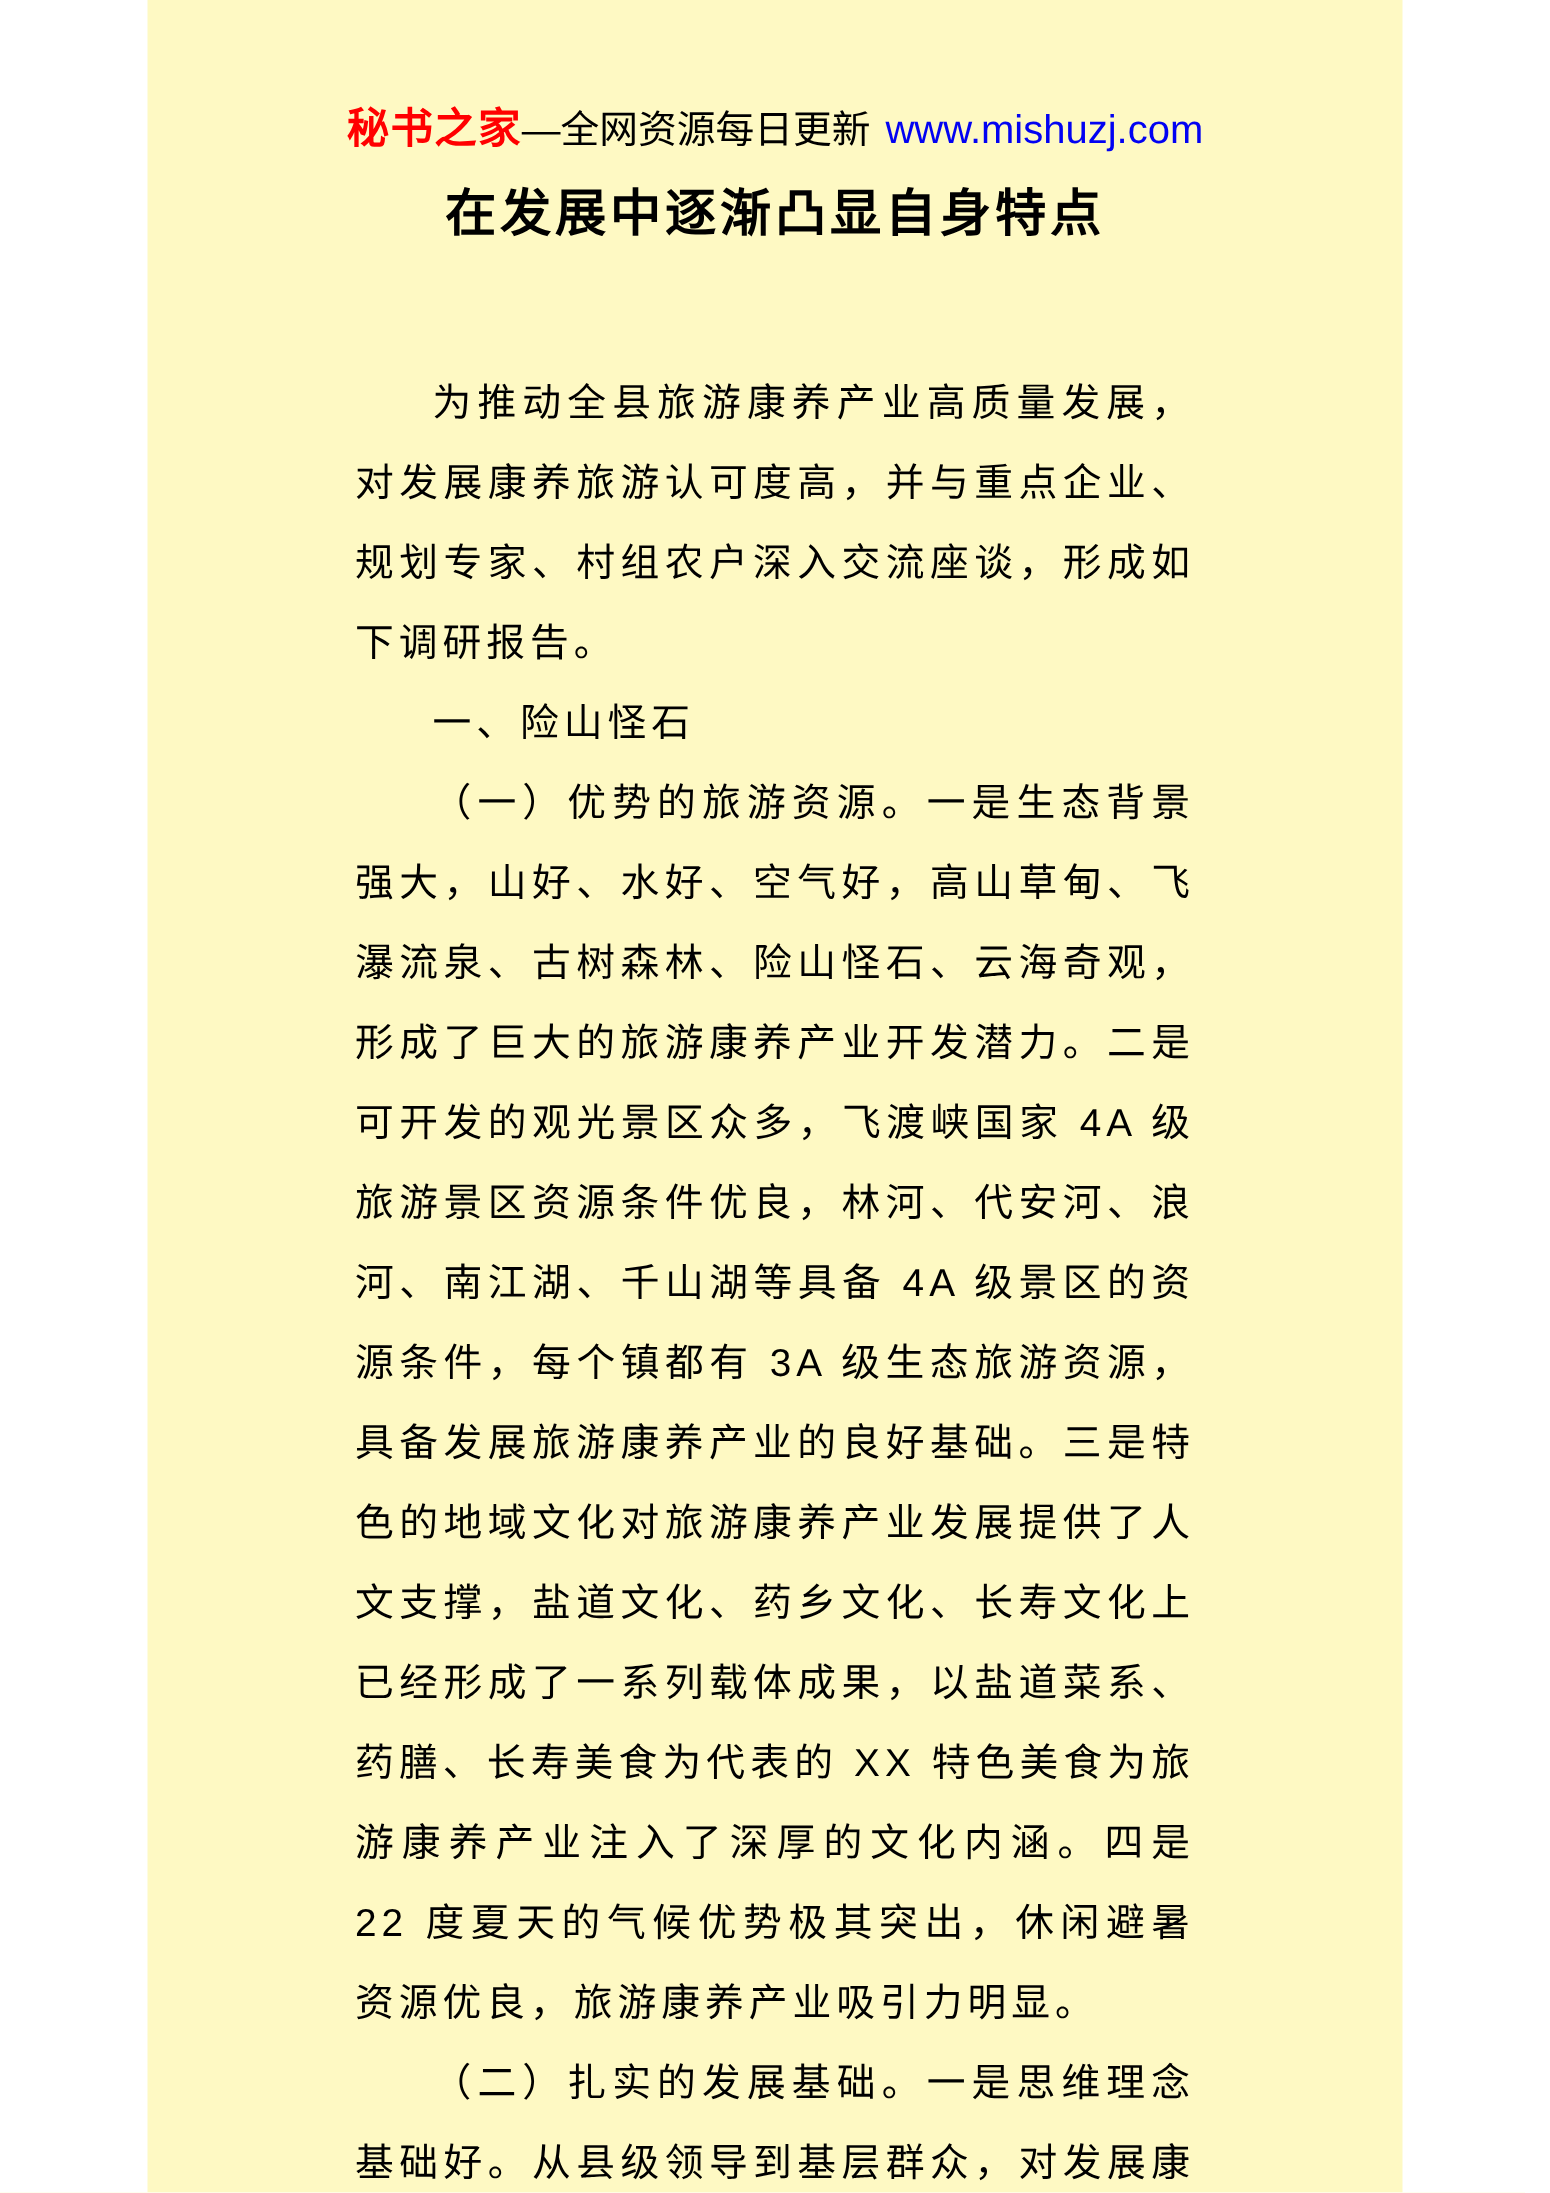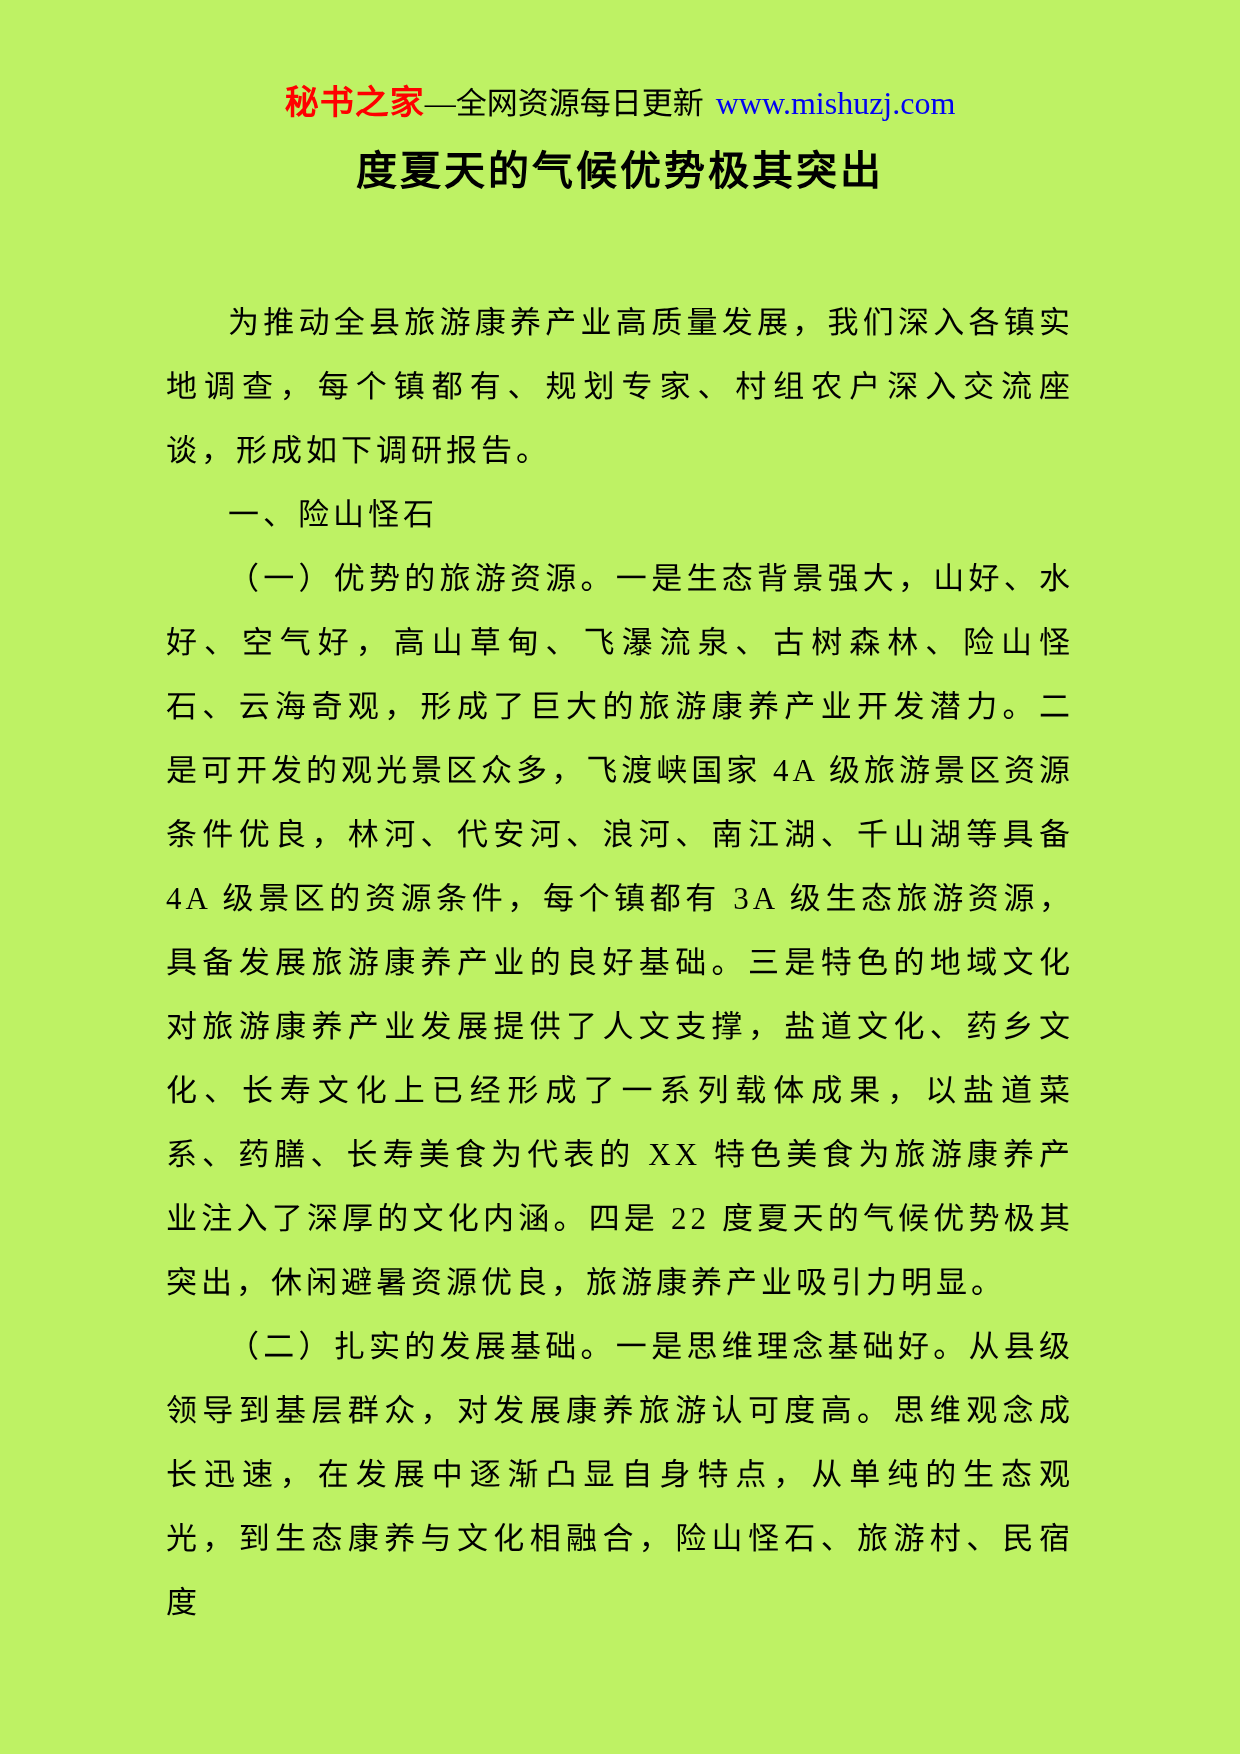--- a/index.html
+++ b/index.html
@@ -2,26 +2,26 @@
 <html lang="zh-CN"><head>
 <meta charset="utf-8">
 <style>
   html, body {
     margin: 0;
     padding: 0;
     background: #ffffff;
   }
   .page {
     position: relative;
-    width: 1240px;
+    width: 1004px;
     height: 1754px;
     margin: 0 auto;
-    background: #bef264;
+    background: #fef9c3;
     overflow: hidden;
-    font-family: Liberation Serif, serif;
+    font-family: Liberation Sans, sans-serif;
     color: #000000;
   }
   .doc-header {
     padding-top: 86px;
     text-align: center;
     font-size: 31px;
     line-height: 34px;
     white-space: nowrap;
   }
   .doc-header .brand {
@@ -64,22 +64,22 @@
 </style>
 </head>
 <body>
 
 <div class="page">
 
   <div class="doc-header">
     <span class="brand">秘书之家</span><span class="tagline">—全网资源每日更新</span><span class="site-url">www.mishuzj.com</span>
   </div>
 
-  <div class="doc-title">度夏天的气候优势极其突出</div>
+  <div class="doc-title">在发展中逐渐凸显自身特点</div>
 
   <div class="content">
-    <p>为推动全县旅游康养产业高质量发展，我们深入各镇实地调查，每个镇都有、规划专家、村组农户深入交流座谈，形成如下调研报告。</p>
+    <p>为推动全县旅游康养产业高质量发展，对发展康养旅游认可度高，并与重点企业、规划专家、村组农户深入交流座谈，形成如下调研报告。</p>
     <p>一、险山怪石</p>
     <p>（一）优势的旅游资源。一是生态背景强大，山好、水好、空气好，高山草甸、飞瀑流泉、古树森林、险山怪石、云海奇观，形成了巨大的旅游康养产业开发潜力。二是可开发的观光景区众多，飞渡峡国家 4A 级旅游景区资源条件优良，林河、代安河、浪河、南江湖、千山湖等具备 4A 级景区的资源条件，每个镇都有 3A 级生态旅游资源，具备发展旅游康养产业的良好基础。三是特色的地域文化对旅游康养产业发展提供了人文支撑，盐道文化、药乡文化、长寿文化上已经形成了一系列载体成果，以盐道菜系、药膳、长寿美食为代表的 XX 特色美食为旅游康养产业注入了深厚的文化内涵。四是 22 度夏天的气候优势极其突出，休闲避暑资源优良，旅游康养产业吸引力明显。</p>
     <p>（二）扎实的发展基础。一是思维理念基础好。从县级领导到基层群众，对发展康养旅游认可度高。思维观念成长迅速，在发展中逐渐凸显自身特点，从单纯的生态观光，到生态康养与文化相融合，险山怪石、旅游村、民宿度</p>
   </div>
 
 </div>
 
 </body></html>

